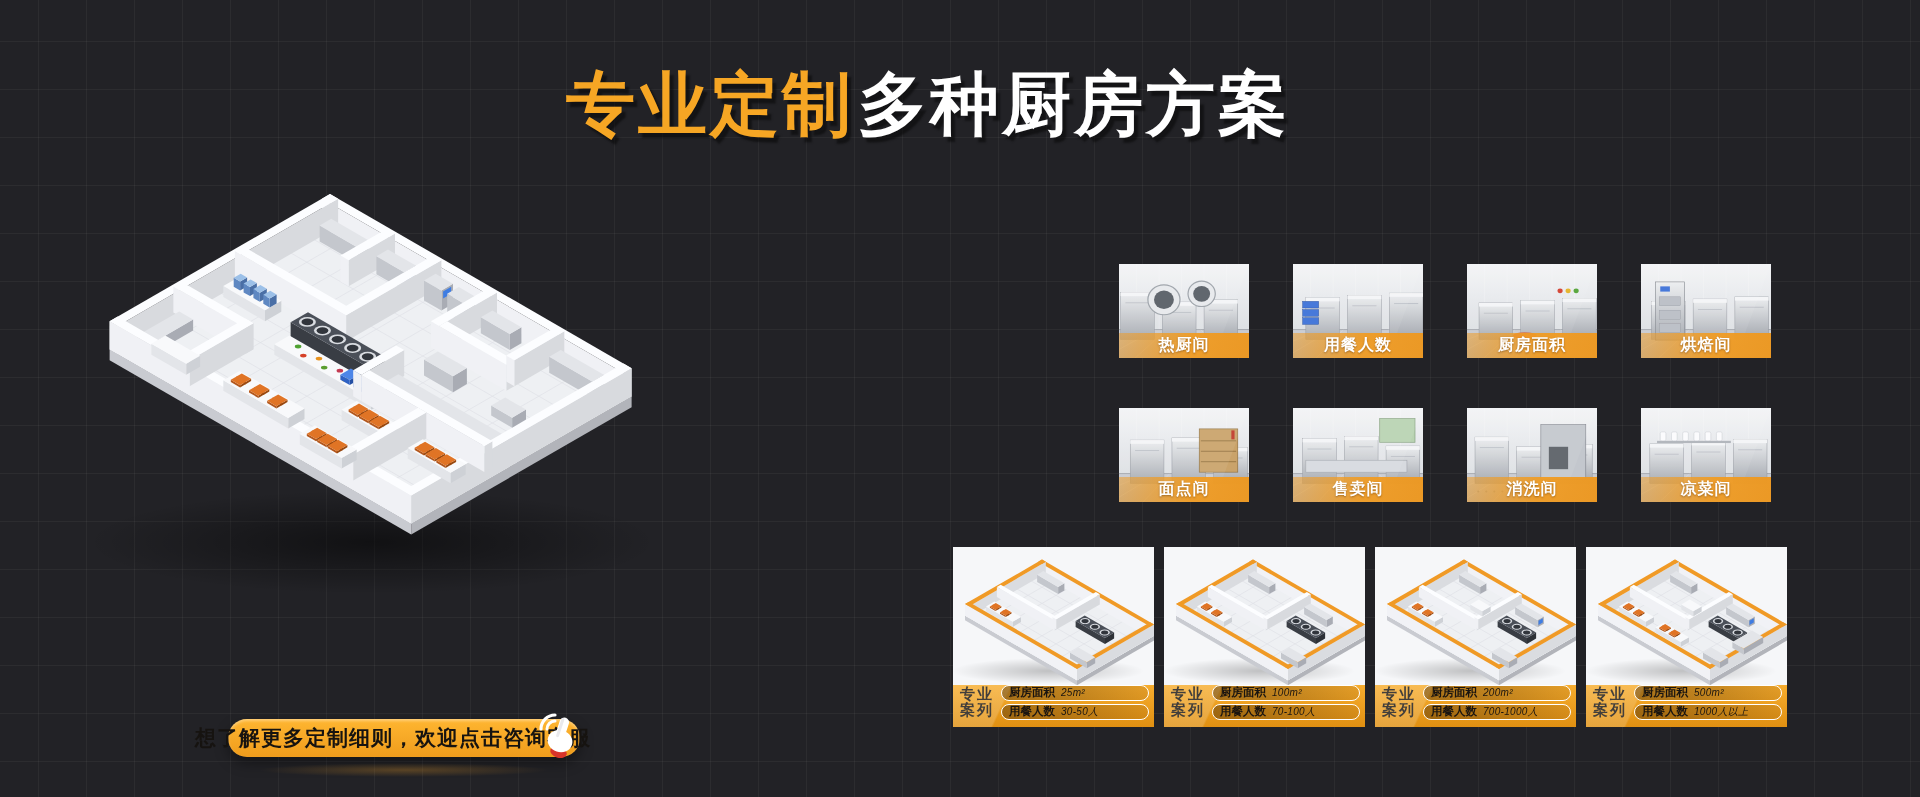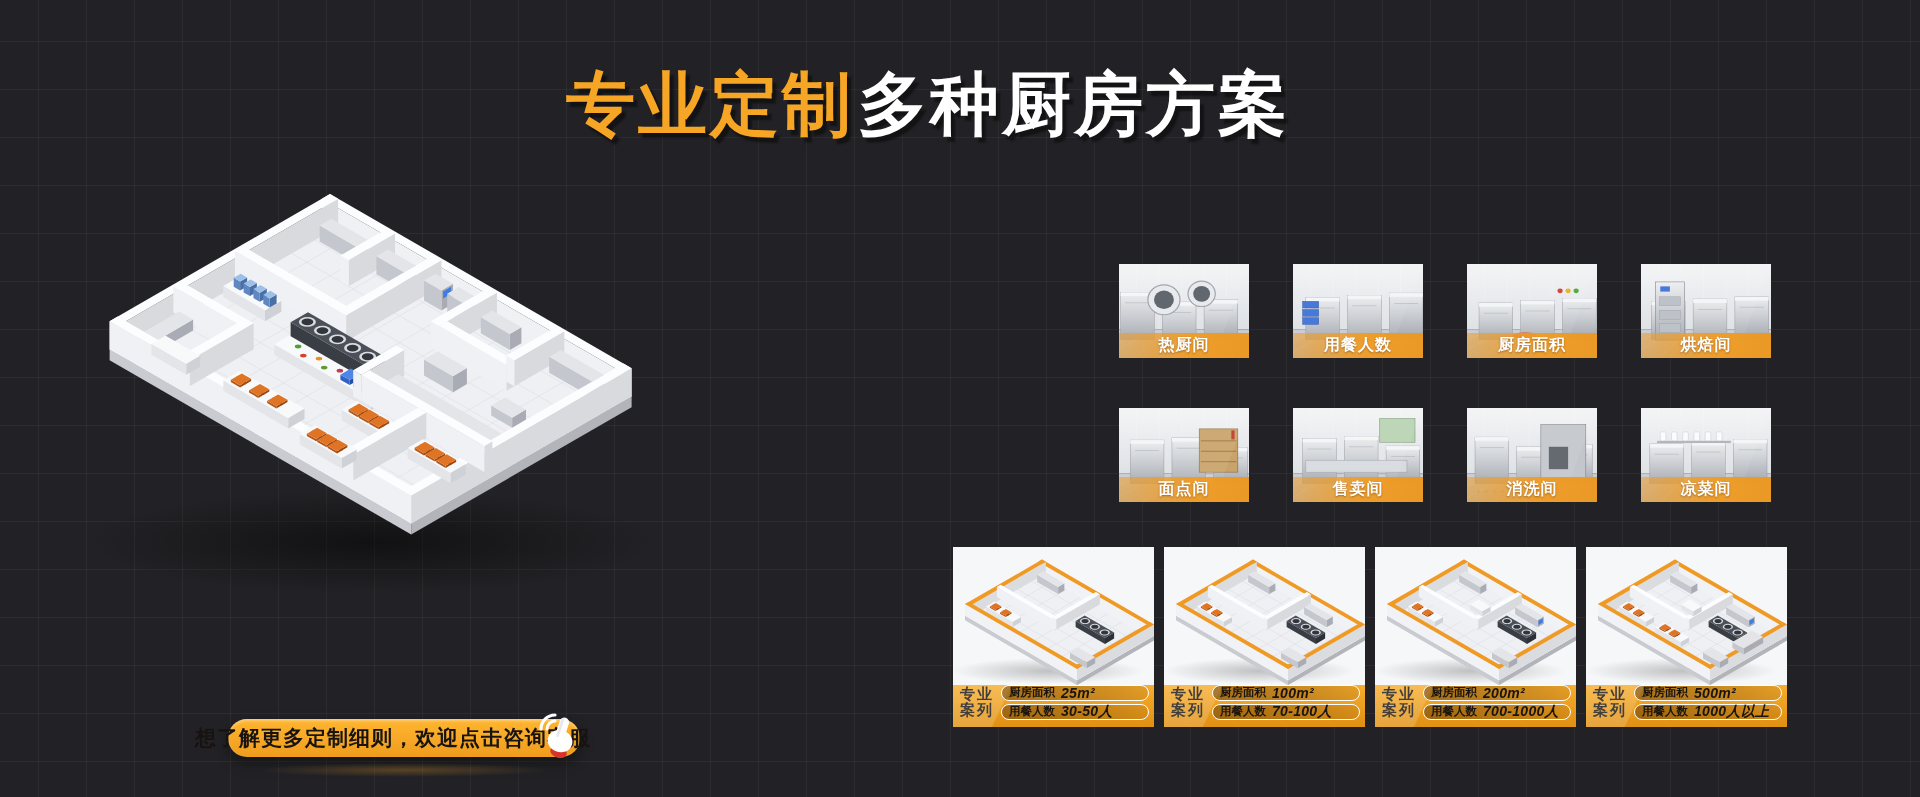--- a/index.html
+++ b/index.html
@@ -56,21 +56,21 @@
               display:flex; align-items:center; padding:0 5px 8px 7px; gap:7px; position:relative; }
   .case-bar::before { content:''; position:absolute; inset:0;
               background:linear-gradient(115deg, rgba(255,255,255,0.18) 0 26%, rgba(255,255,255,0) 27%); pointer-events:none; }
   .case-tag { display:flex; flex-direction:column; font-size:15px; font-weight:900;
               color:#181410; line-height:16px; letter-spacing:2px; }
   .case-pills { display:flex; flex-direction:column; gap:3px; flex:1; position:relative; }
   .pill { height:16px; border:1px solid #ffffff; border-radius:9px;
           display:flex; align-items:center; padding:0 7px; gap:6px;
           background:linear-gradient(90deg, rgba(48,27,2,0.40), rgba(110,66,10,0.14)); }
   .pill-label { font-size:11.5px; font-weight:800; color:#191410; white-space:nowrap; }
-  .pill-value { font-size:14px; font-weight:700; font-style:italic; color:#191410; letter-spacing:0.3px; white-space:nowrap; }
+  .pill-value { font-size:10px; font-weight:400; font-style:italic; color:#191410; letter-spacing:0.3px; white-space:nowrap; }
 </style>
 </head>
 <body>
 
 <header class="hero">
   <h1 class="title"><span class="t-orange">专业定制</span><span class="t-white">多种厨房方案</span></h1>
 </header>
 
 <svg class="floorplan" id="floorplan" viewBox="0 0 590 505">
     <defs>

